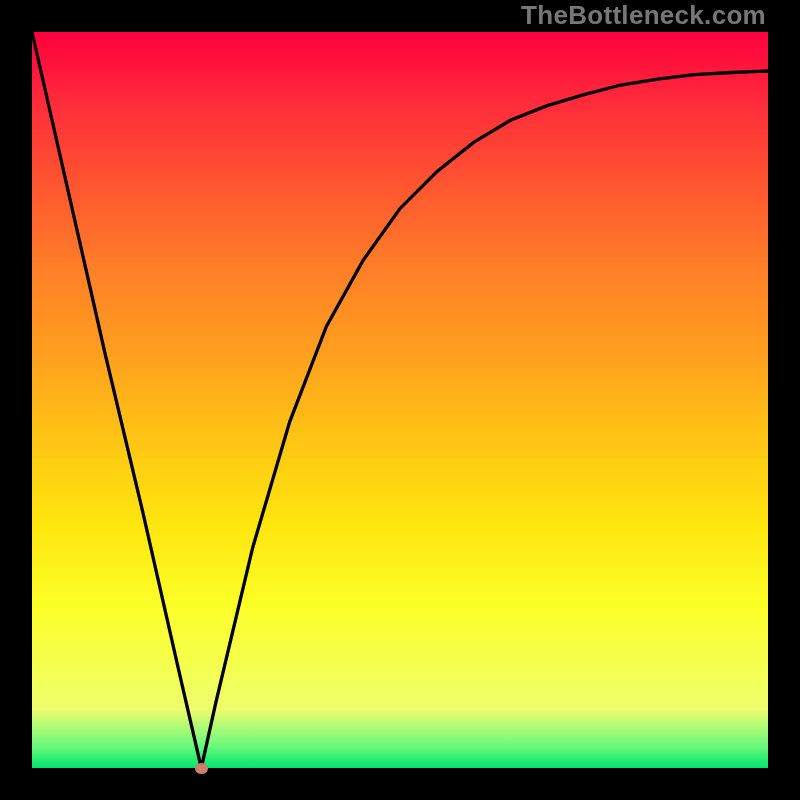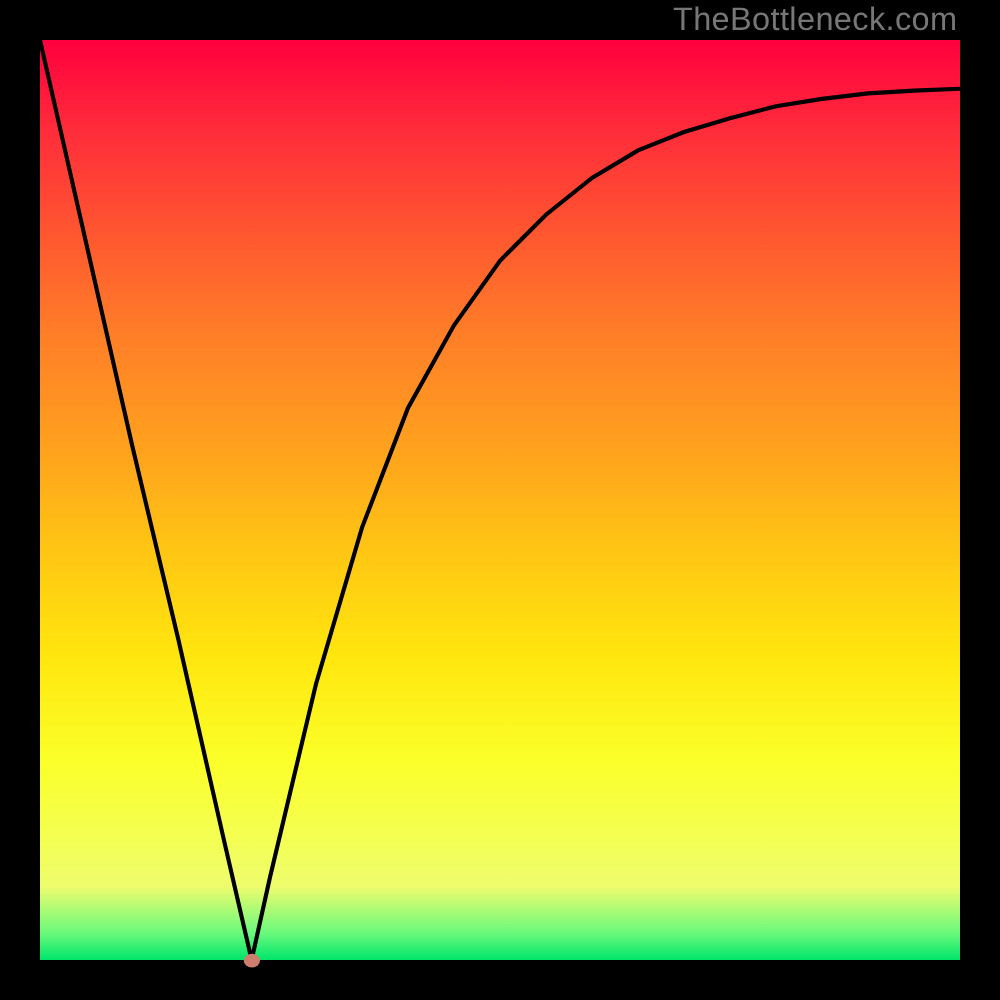--- a/index.html
+++ b/index.html
@@ -46,21 +46,21 @@
     width: 736px;
     height: 736px;
     overflow: visible;
   }
   .watermark {
     position: absolute;
     top: 0;
     right: 34px;
     font-family: Arial, Helvetica, sans-serif;
     font-size: 26px;
-    font-weight: 400;
+    font-weight: 700;
     color: #777;
     letter-spacing: 0.3px;
     user-select: none;
   }
   .marker {
     position: absolute;
     width: 13px;
     height: 11px;
     background: #cd7e6e;
     border-radius: 50%;

